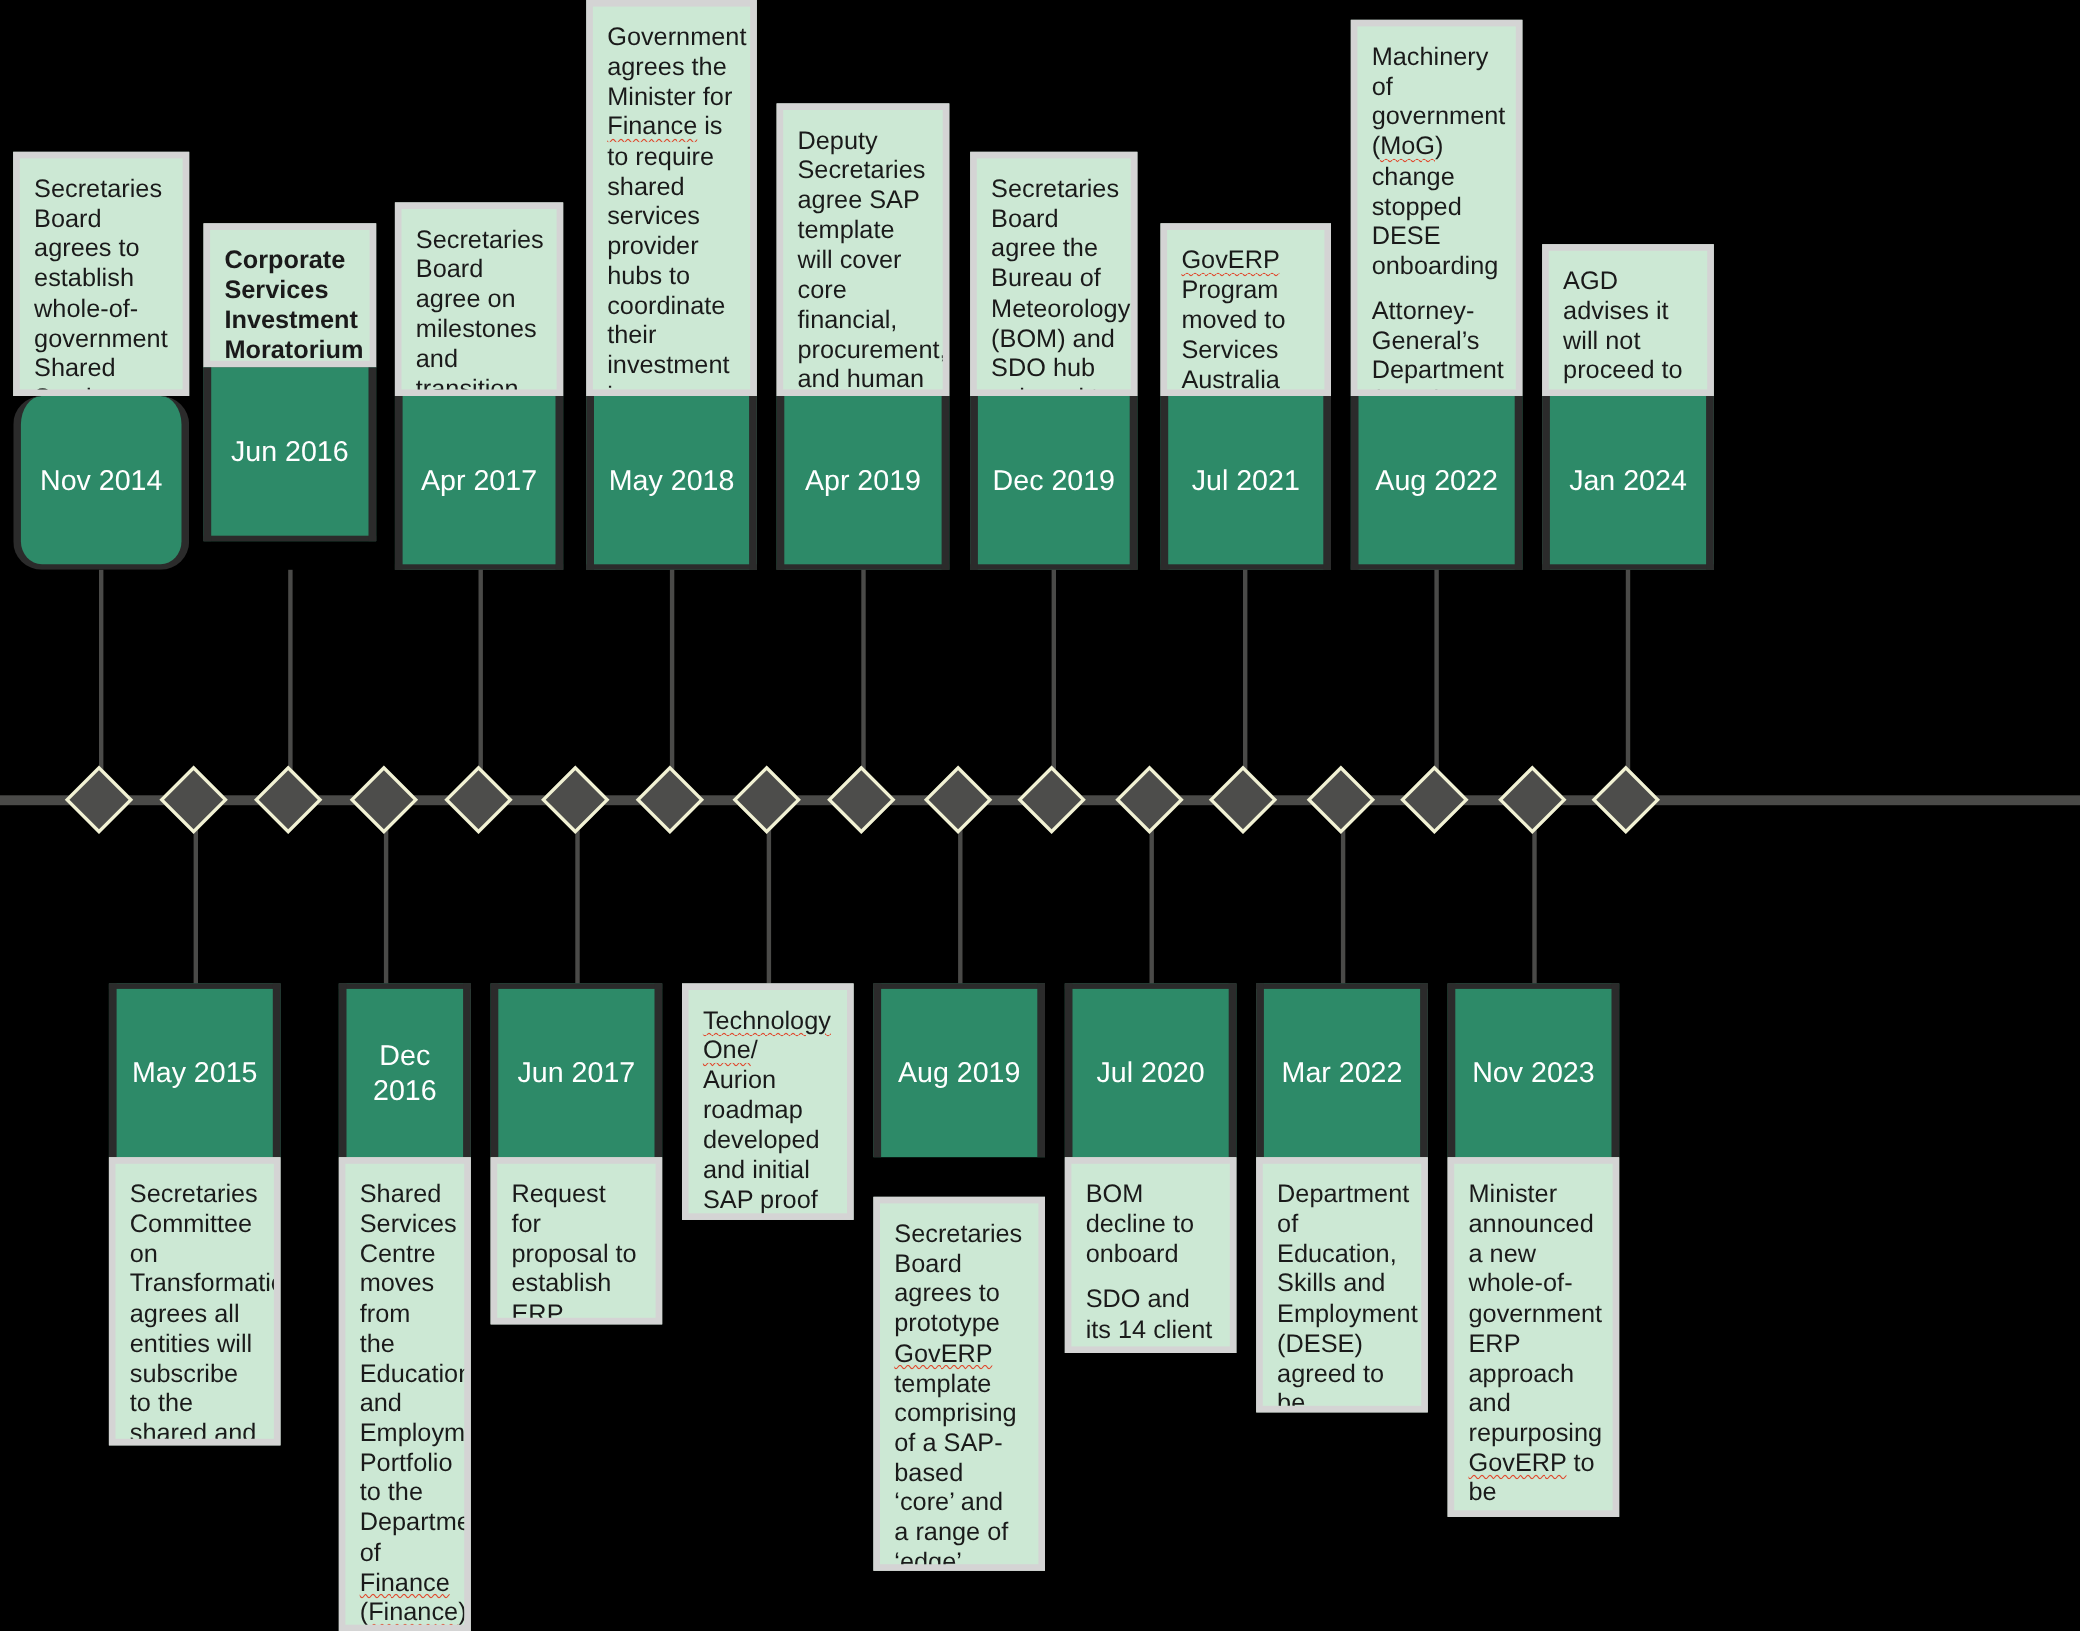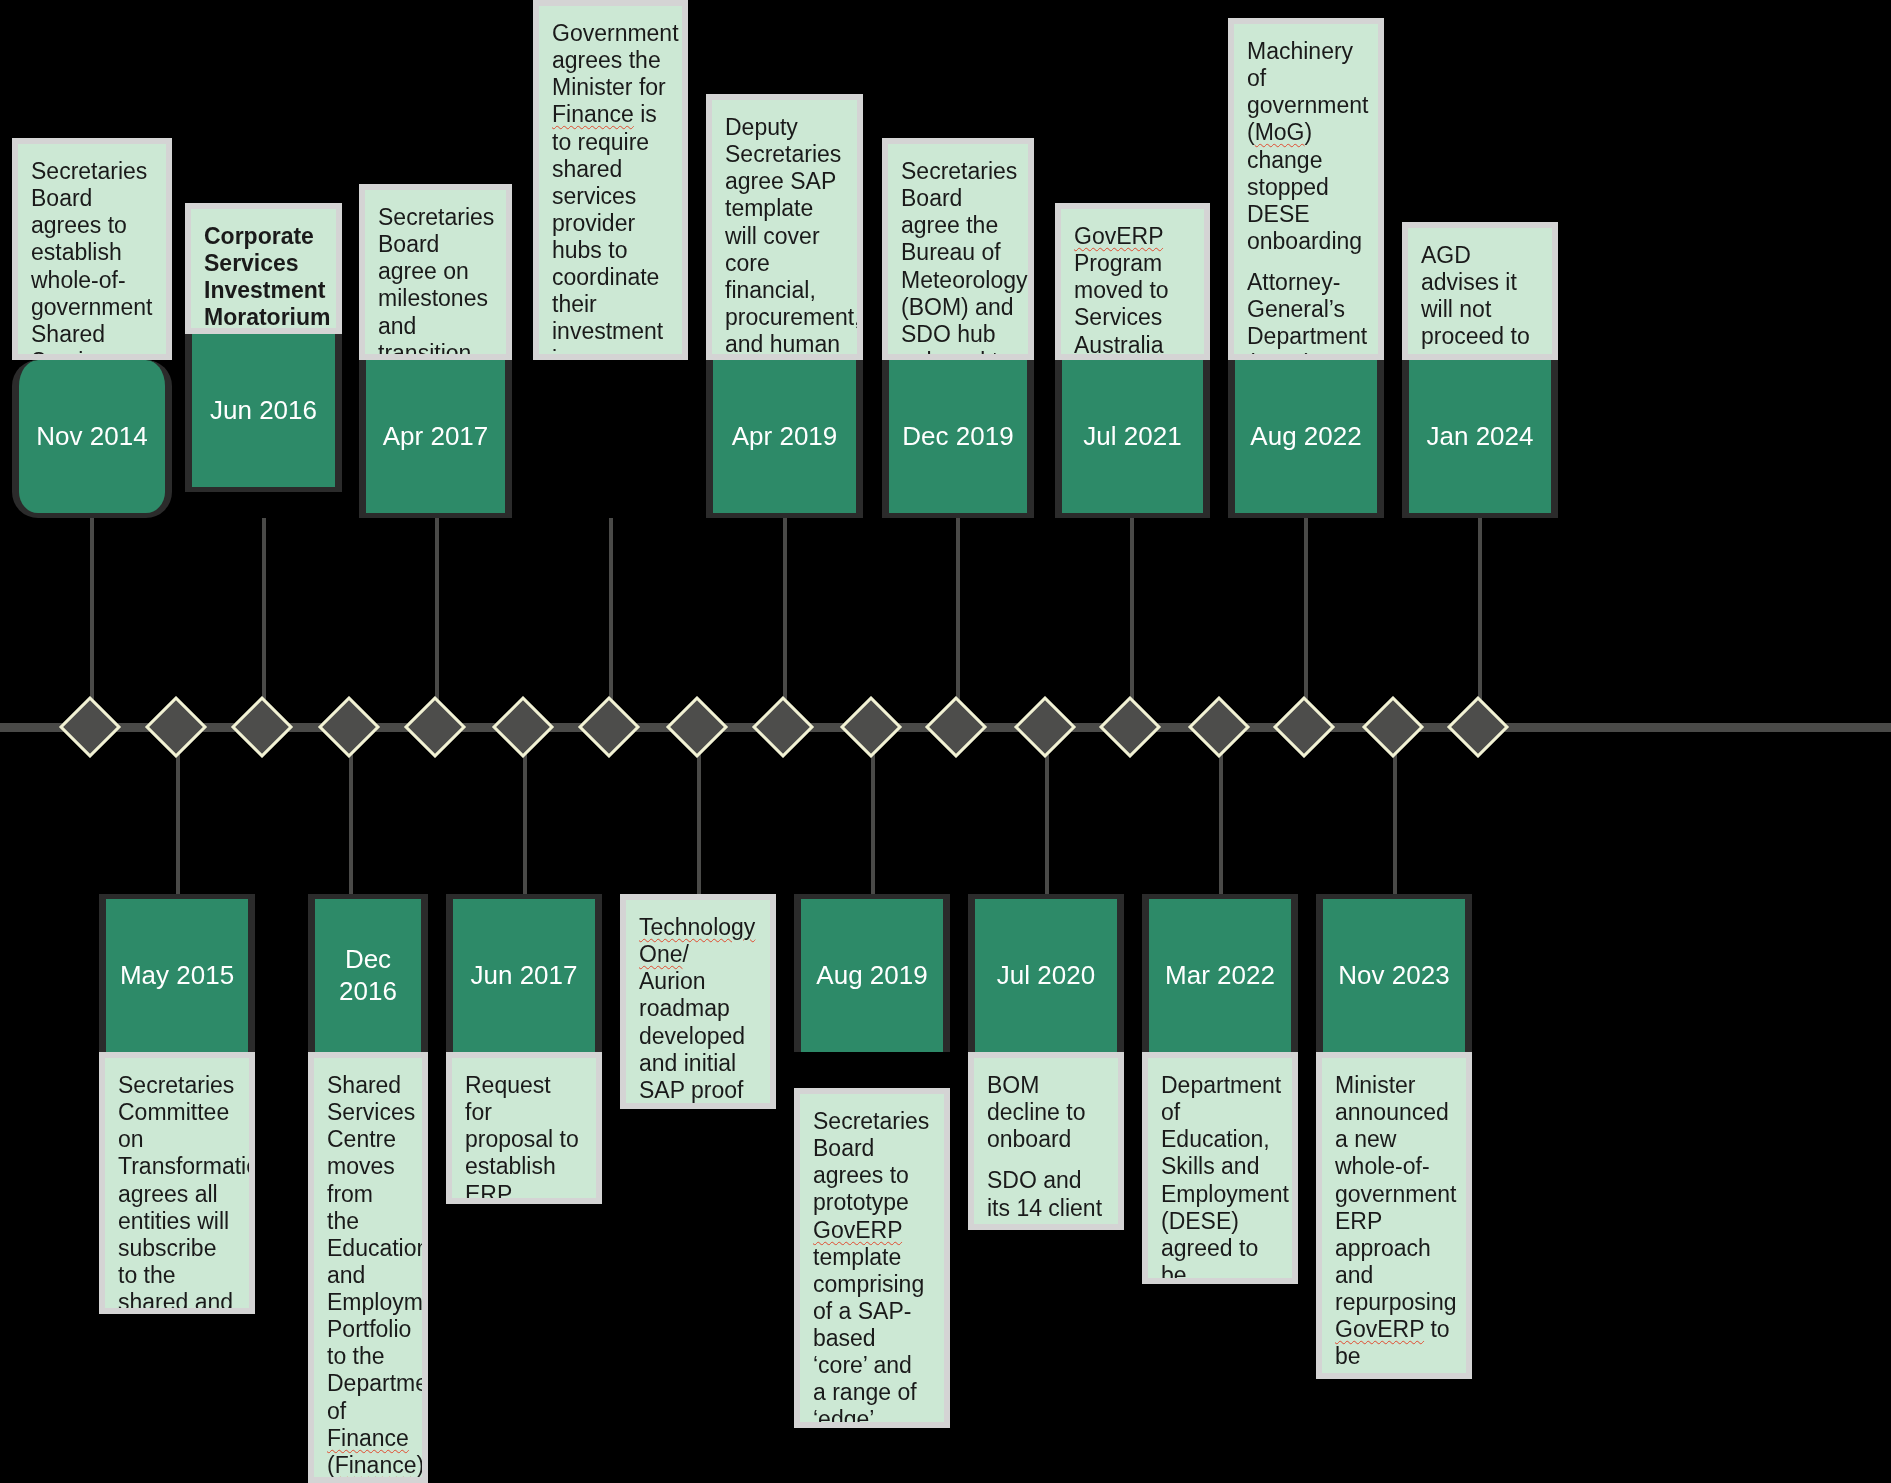--- a/index.html
+++ b/index.html
@@ -105,20 +105,21 @@
     <div class="note" style="height:176px;">
         <p>Secretaries Board agree on milestones and transition schedule for 74 entities</p>
       </div>
     <div class="datebox" style="height:158px;">Apr 2017</div>
   </div>
 
   <div class="card top" style="left:533px; top:0px; width:155px;">
     <div class="note" style="height:360px;">
         <p>Government agrees the Minister for <span class="sq">Finance</span> is to require shared services provider hubs to coordinate their investment in underlying platforms and software</p>
       </div>
+    <div class="datebox" style="height:158px;">May 2018</div>
   </div>
 
   <div class="card top" style="left:706px; top:94px; width:157px;">
     <div class="note" style="height:266px;">
         <p>Deputy Secretaries agree SAP template will cover core financial, procurement, and human resource functions</p>
       </div>
     <div class="datebox" style="height:158px;">Apr 2019</div>
   </div>
 
   <div class="card top" style="left:882px; top:138px; width:152px;">

